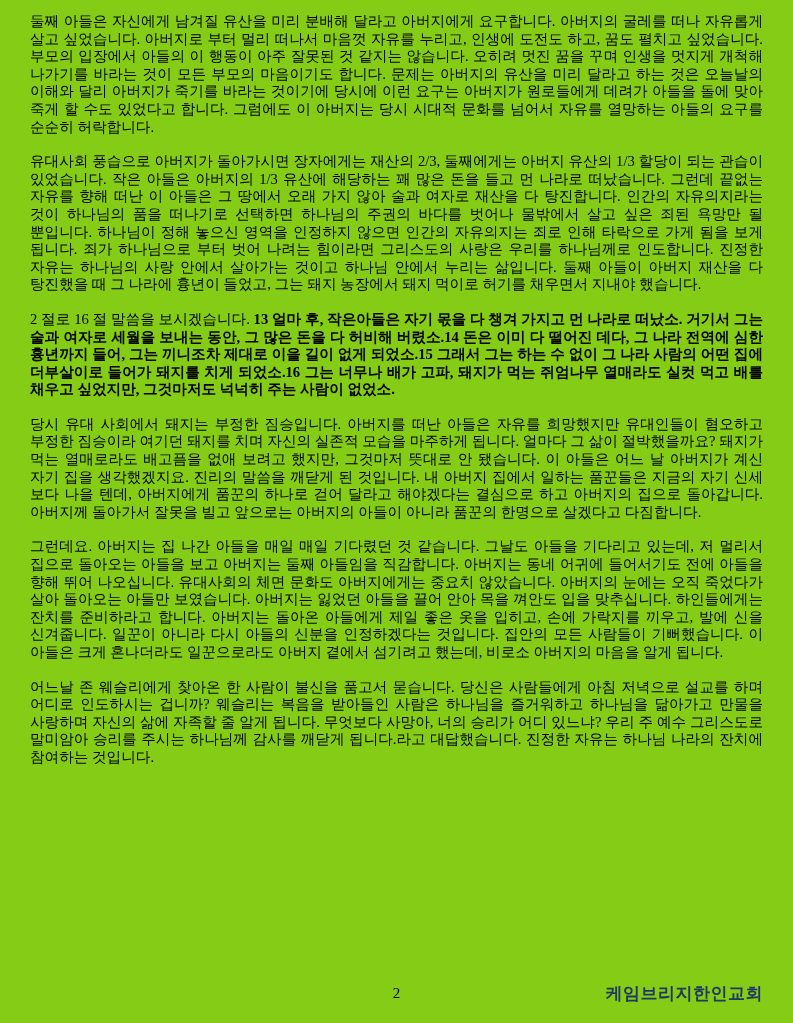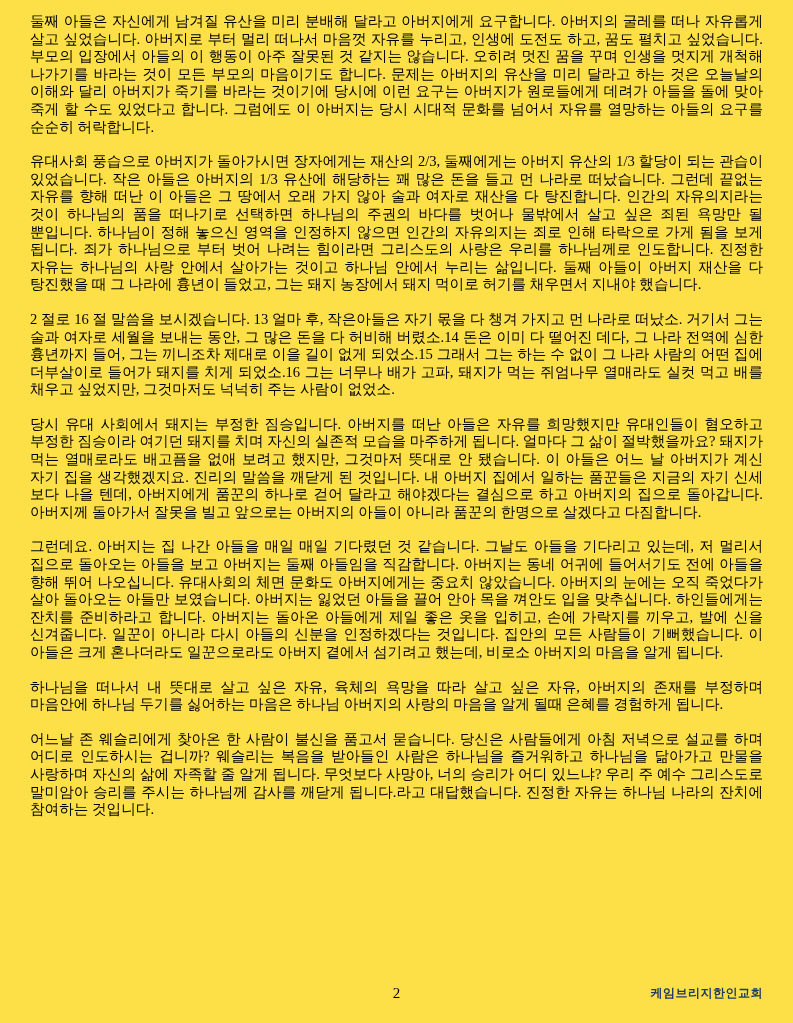--- a/index.html
+++ b/index.html
@@ -5,74 +5,73 @@
   html, body {
     margin: 0;
     padding: 0;
     background: #ffffff;
   }
   .page {
     position: relative;
     width: 793px;
     height: 1023px;
     margin: 0 auto;
-    background: #fde047;
+    background: #84cc16;
     box-sizing: border-box;
     padding: 13px 30px 0 30px;
     font-family: "Liberation Serif", "DejaVu Serif", serif;
     font-size: 14.6px;
     line-height: 17.6px;
     color: #000000;
     overflow: hidden;
   }
   .body-text p {
     margin: 0 0 17px 0;
     text-align: justify;
     text-justify: inter-word;
     word-break: keep-all;
   }
   .scripture-verse {
-    font-weight: normal;
+    font-weight: bold;
   }
   .footer {
     position: absolute;
     left: 30px;
     right: 30px;
     bottom: 18px;
     height: 20px;
   }
   .page-number {
     position: absolute;
     left: 0;
     right: 0;
     text-align: center;
     font-size: 15px;
     color: #000000;
   }
   .org-name {
     position: absolute;
     right: 0;
     top: 0;
-    font-size: 12px;
+    font-size: 17px;
     font-weight: bold;
     color: #1f3864;
     letter-spacing: 0.5px;
   }
 </style>
 </head>
 <body>
 
 <div class="page">
   <div class="body-text">
     <p>둘째 아들은 자신에게 남겨질 유산을 미리 분배해 달라고 아버지에게 요구합니다. 아버지의 굴레를 떠나 자유롭게 살고 싶었습니다. 아버지로 부터 멀리 떠나서 마음껏 자유를 누리고, 인생에 도전도 하고, 꿈도 펼치고 싶었습니다. 부모의 입장에서 아들의 이 행동이 아주 잘못된 것 같지는 않습니다. 오히려 멋진 꿈을 꾸며 인생을 멋지게 개척해 나가기를 바라는 것이 모든 부모의 마음이기도 합니다. 문제는 아버지의 유산을 미리 달라고 하는 것은 오늘날의 이해와 달리 아버지가 죽기를 바라는 것이기에 당시에 이런 요구는 아버지가 원로들에게 데려가 아들을 돌에 맞아 죽게 할 수도 있었다고 합니다. 그럼에도 이 아버지는 당시 시대적 문화를 넘어서 자유를 열망하는 아들의 요구를 순순히 허락합니다.</p>
     <p>유대사회 풍습으로 아버지가 돌아가시면 장자에게는 재산의 2/3, 둘째에게는 아버지 유산의 1/3 할당이 되는 관습이 있었습니다. 작은 아들은 아버지의 1/3 유산에 해당하는 꽤 많은 돈을 들고 먼 나라로 떠났습니다. 그런데 끝없는 자유를 향해 떠난 이 아들은 그 땅에서 오래 가지 않아 술과 여자로 재산을 다 탕진합니다. 인간의 자유의지라는 것이 하나님의 품을 떠나기로 선택하면 하나님의 주권의 바다를 벗어나 물밖에서 살고 싶은 죄된 욕망만 될 뿐입니다. 하나님이 정해 놓으신 영역을 인정하지 않으면 인간의 자유의지는 죄로 인해 타락으로 가게 됨을 보게 됩니다. 죄가 하나님으로 부터 벗어 나려는 힘이라면 그리스도의 사랑은 우리를 하나님께로 인도합니다. 진정한 자유는 하나님의 사랑 안에서 살아가는 것이고 하나님 안에서 누리는 삶입니다. 둘째 아들이 아버지 재산을 다 탕진했을 때 그 나라에 흉년이 들었고, 그는 돼지 농장에서 돼지 먹이로 허기를 채우면서 지내야 했습니다.</p>
     <p><span>2 절로 16 절 말씀을 보시겠습니다. </span><span class="scripture-verse">13 얼마 후, 작은아들은 자기 몫을 다 챙겨 가지고 먼 나라로 떠났소. 거기서 그는 술과 여자로 세월을 보내는 동안, 그 많은 돈을 다 허비해 버렸소.14 돈은 이미 다 떨어진 데다, 그 나라 전역에 심한 흉년까지 들어, 그는 끼니조차 제대로 이을 길이 없게 되었소.15 그래서 그는 하는 수 없이 그 나라 사람의 어떤 집에 더부살이로 들어가 돼지를 치게 되었소.16 그는 너무나 배가 고파, 돼지가 먹는 쥐엄나무 열매라도 실컷 먹고 배를 채우고 싶었지만, 그것마저도 넉넉히 주는 사람이 없었소.</span></p>
     <p>당시 유대 사회에서 돼지는 부정한 짐승입니다. 아버지를 떠난 아들은 자유를 희망했지만 유대인들이 혐오하고 부정한 짐승이라 여기던 돼지를 치며 자신의 실존적 모습을 마주하게 됩니다. 얼마다 그 삶이 절박했을까요? 돼지가 먹는 열매로라도 배고픔을 없애 보려고 했지만, 그것마저 뜻대로 안 됐습니다. 이 아들은 어느 날 아버지가 계신 자기 집을 생각했겠지요. 진리의 말씀을 깨닫게 된 것입니다. 내 아버지 집에서 일하는 품꾼들은 지금의 자기 신세 보다 나을 텐데, 아버지에게 품꾼의 하나로 걷어 달라고 해야겠다는 결심으로 하고 아버지의 집으로 돌아갑니다. 아버지께 돌아가서 잘못을 빌고 앞으로는 아버지의 아들이 아니라 품꾼의 한명으로 살겠다고 다짐합니다.</p>
     <p>그런데요. 아버지는 집 나간 아들을 매일 매일 기다렸던 것 같습니다. 그날도 아들을 기다리고 있는데, 저 멀리서 집으로 돌아오는 아들을 보고 아버지는 둘째 아들임을 직감합니다. 아버지는 동네 어귀에 들어서기도 전에 아들을 향해 뛰어 나오십니다. 유대사회의 체면 문화도 아버지에게는 중요치 않았습니다. 아버지의 눈에는 오직 죽었다가 살아 돌아오는 아들만 보였습니다. 아버지는 잃었던 아들을 끌어 안아 목을 껴안도 입을 맞추십니다. 하인들에게는 잔치를 준비하라고 합니다. 아버지는 돌아온 아들에게 제일 좋은 옷을 입히고, 손에 가락지를 끼우고, 발에 신을 신겨줍니다. 일꾼이 아니라 다시 아들의 신분을 인정하겠다는 것입니다. 집안의 모든 사람들이 기뻐했습니다. 이 아들은 크게 혼나더라도 일꾼으로라도 아버지 곁에서 섬기려고 했는데, 비로소 아버지의 마음을 알게 됩니다.</p>
-    <p>하나님을 떠나서 내 뜻대로 살고 싶은 자유, 육체의 욕망을 따라 살고 싶은 자유, 아버지의 존재를 부정하며 마음안에 하나님 두기를 싫어하는 마음은 하나님 아버지의 사랑의 마음을 알게 될때 은혜를 경험하게 됩니다.</p>
     <p>어느날 존 웨슬리에게 찾아온 한 사람이 불신을 품고서 묻습니다. 당신은 사람들에게 아침 저녁으로 설교를 하며 어디로 인도하시는 겁니까? 웨슬리는 복음을 받아들인 사람은 하나님을 즐거워하고 하나님을 닮아가고 만물을 사랑하며 자신의 삶에 자족할 줄 알게 됩니다. 무엇보다 사망아, 너의 승리가 어디 있느냐? 우리 주 예수 그리스도로 말미암아 승리를 주시는 하나님께 감사를 깨닫게 됩니다.라고 대답했습니다. 진정한 자유는 하나님 나라의 잔치에 참여하는 것입니다.</p>
   </div>
 
   <div class="footer">
     <div class="page-number">2</div>
     <div class="org-name" style="color: rgb(31, 56, 100);">케임브리지한인교회</div>
   </div>
 </div>
 
 </body></html>

